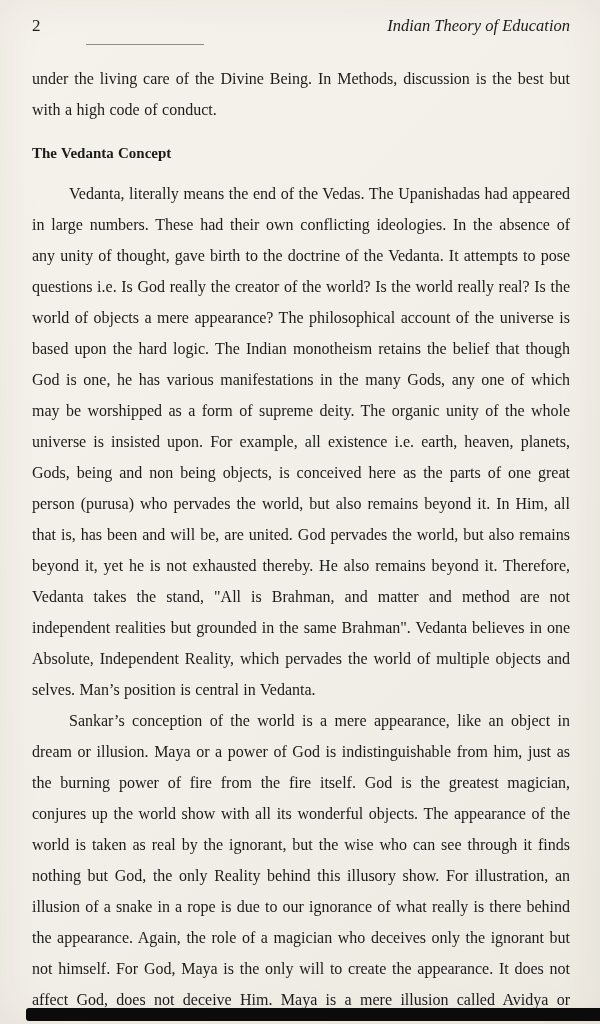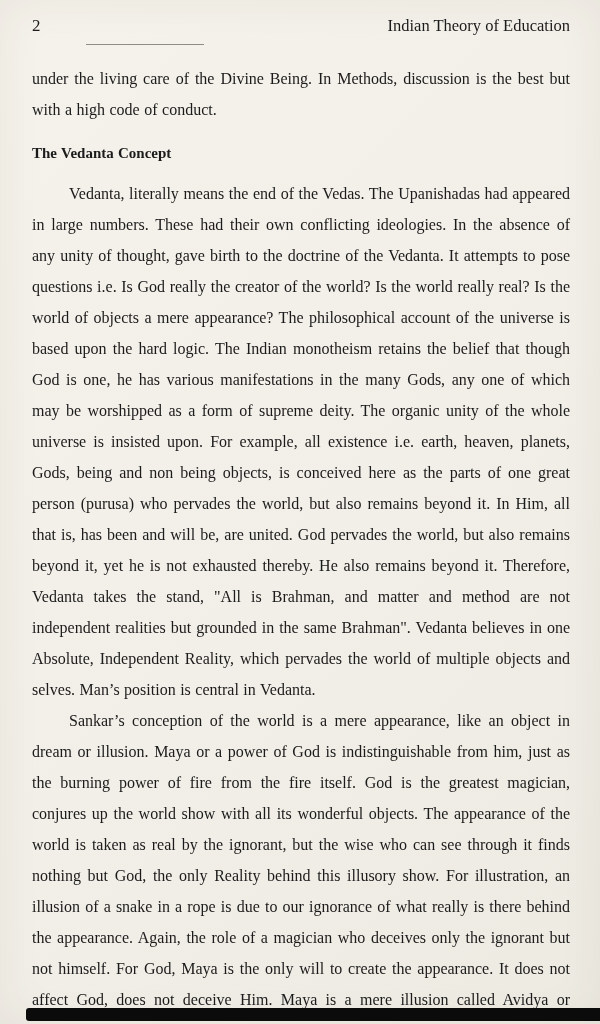--- a/index.html
+++ b/index.html
@@ -26,20 +26,21 @@
   .page-header {
     display: flex;
     justify-content: space-between;
     align-items: baseline;
   }
   .page-number {
     font-size: 17px;
     letter-spacing: 0.5px;
   }
   .running-title {
+    font-style: italic;
     font-size: 16.5px;
   }
   .header-rule {
     position: absolute;
     left: 86px;
     top: 44px;
     width: 118px;
     height: 1px;
     background: #8d8c87;
   }

